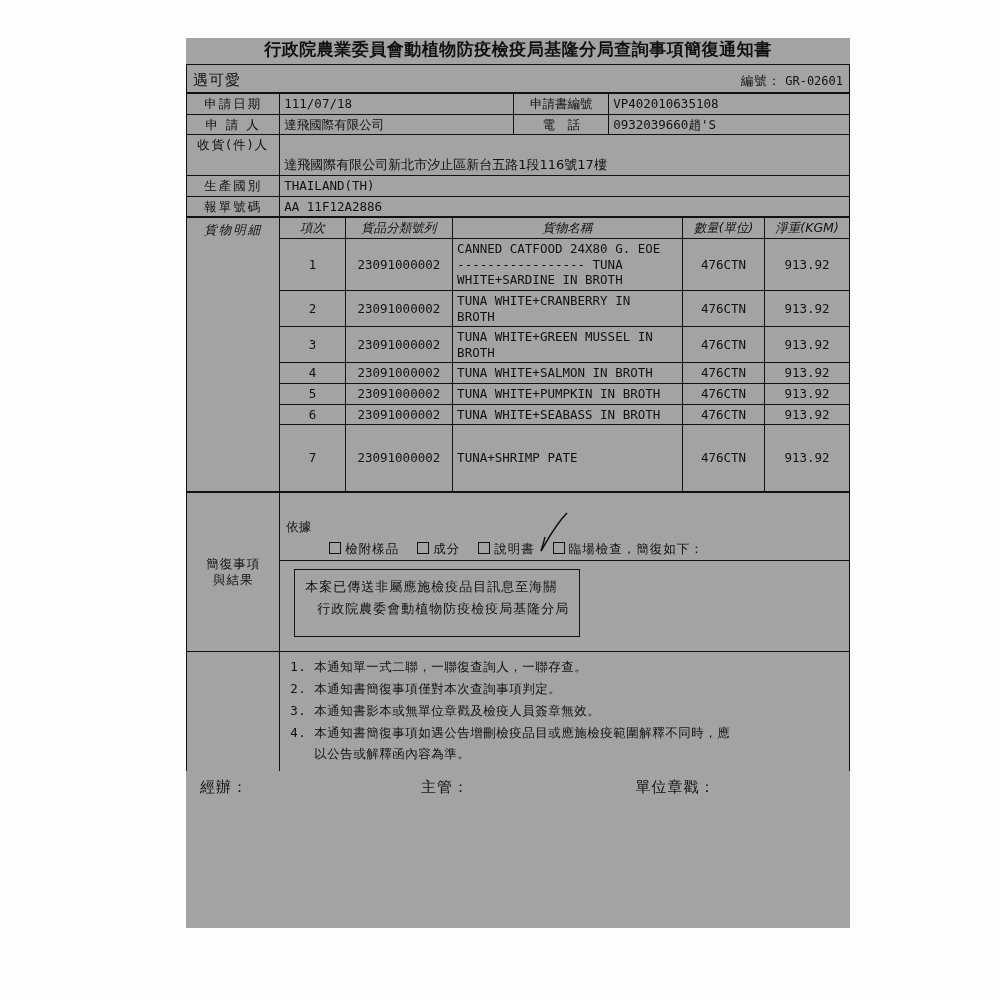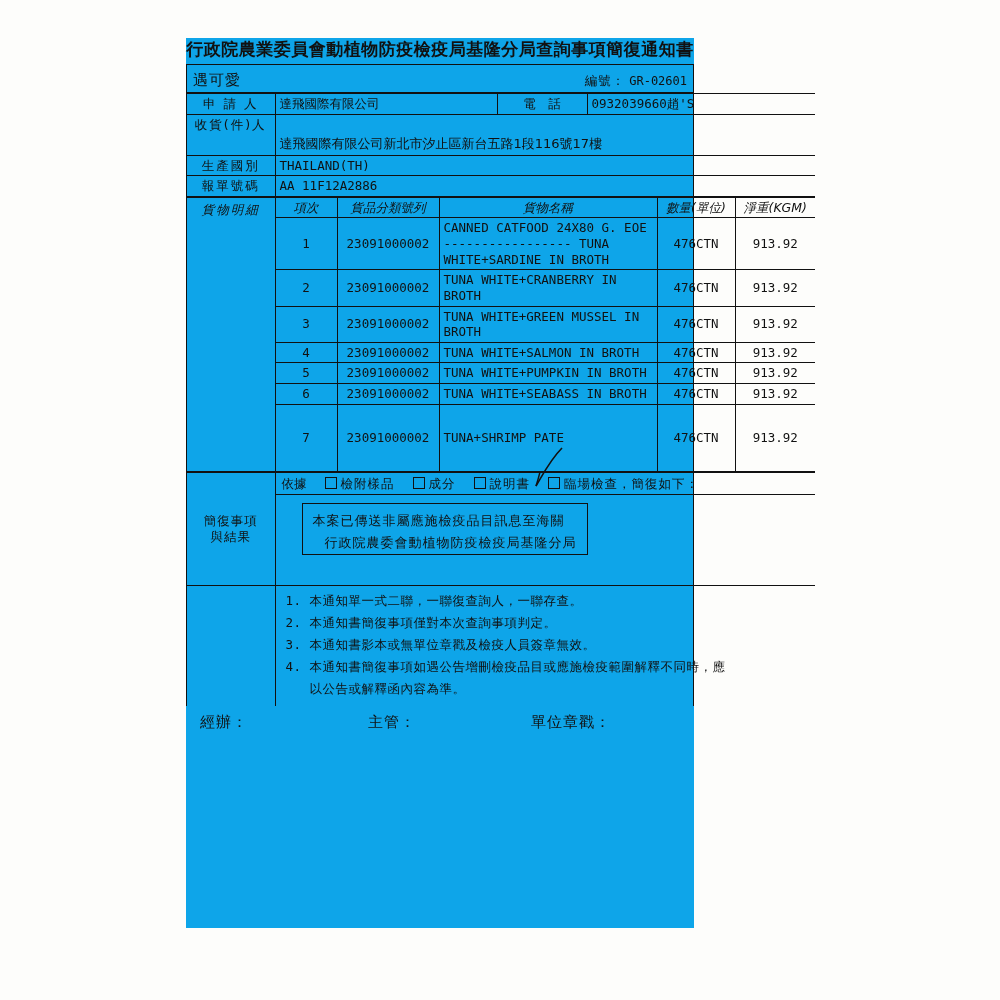--- a/index.html
+++ b/index.html
@@ -17,23 +17,23 @@
   .page {
     position: relative;
     width: 1000px;
     height: 1000px;
     background: #fdfdfb;
   }
   .sheet {
     position: absolute;
     left: 186px;
     top: 38px;
-    width: 508px;
+    width: 664px;
     height: 890px;
-    background: #0ea5e9;
+    background: #a3a3a3;
     font-family: "DejaVu Sans", sans-serif;
   }
   
   .doc-title {
     text-align: center;
     font-size: 17px;
     font-weight: bold;
     letter-spacing: 0.5px;
     padding-bottom: 3px;
     white-space: nowrap;
@@ -137,29 +137,29 @@
     flex-wrap: nowrap;
   }
   .cbox {
     display: inline-block;
     width: 10px;
     height: 10px;
     border: 1px solid #111;
     margin-right: 4px;
     vertical-align: -1px;
   }
-  .chk-item { white-space: nowrap; letter-spacing: 1px; }
+  .chk-item { white-space: nowrap; letter-spacing: 1px; margin-top: 45px; }
   .reply-box {
     border: 1.4px solid #111;
     display: inline-block;
-    padding: 6px 10px 0 10px;
+    padding: 6px 10px 16px 10px;
     font-size: 13px;
     line-height: 1.7;
     letter-spacing: 1px;
-    margin: 6px 0 4px 22px;
+    margin: 6px 0 4px 10px;
   }
   .reply-line2 { padding-left: 12px; }
   .notes {
     font-size: 12.5px;
     line-height: 1.75;
     letter-spacing: 0.5px;
     padding: 4px 8px 6px 8px;
   }
   .notes .n {
     display: flex;
@@ -204,20 +204,26 @@
       </div>
 
       <table class="grid">
         <colgroup>
           <col style="width:88px">
           <col style="width:222px">
           <col style="width:90px">
           <col style="width:228px">
         </colgroup>
         <tbody>
+          <tr>
+            <td class="lbl no-border-left">申請日期</td>
+            <td class="mono">111/07/18</td>
+            <td class="lbl-narrow">申請書編號</td>
+            <td class="mono no-border-right">VP402010635108</td>
+          </tr>
           <tr>
             <td class="lbl no-border-left">申 請 人</td>
             <td>達飛國際有限公司</td>
             <td class="lbl-narrow">電　話</td>
             <td class="mono no-border-right">0932039660趙'S</td>
           </tr>
           <tr>
             <td class="lbl no-border-left" style="border-bottom:none;margin-top:9px;">收貨(件)人</td>
             <td colspan="3" class="no-border-right" style="border-bottom:none;"></td>
           </tr>

